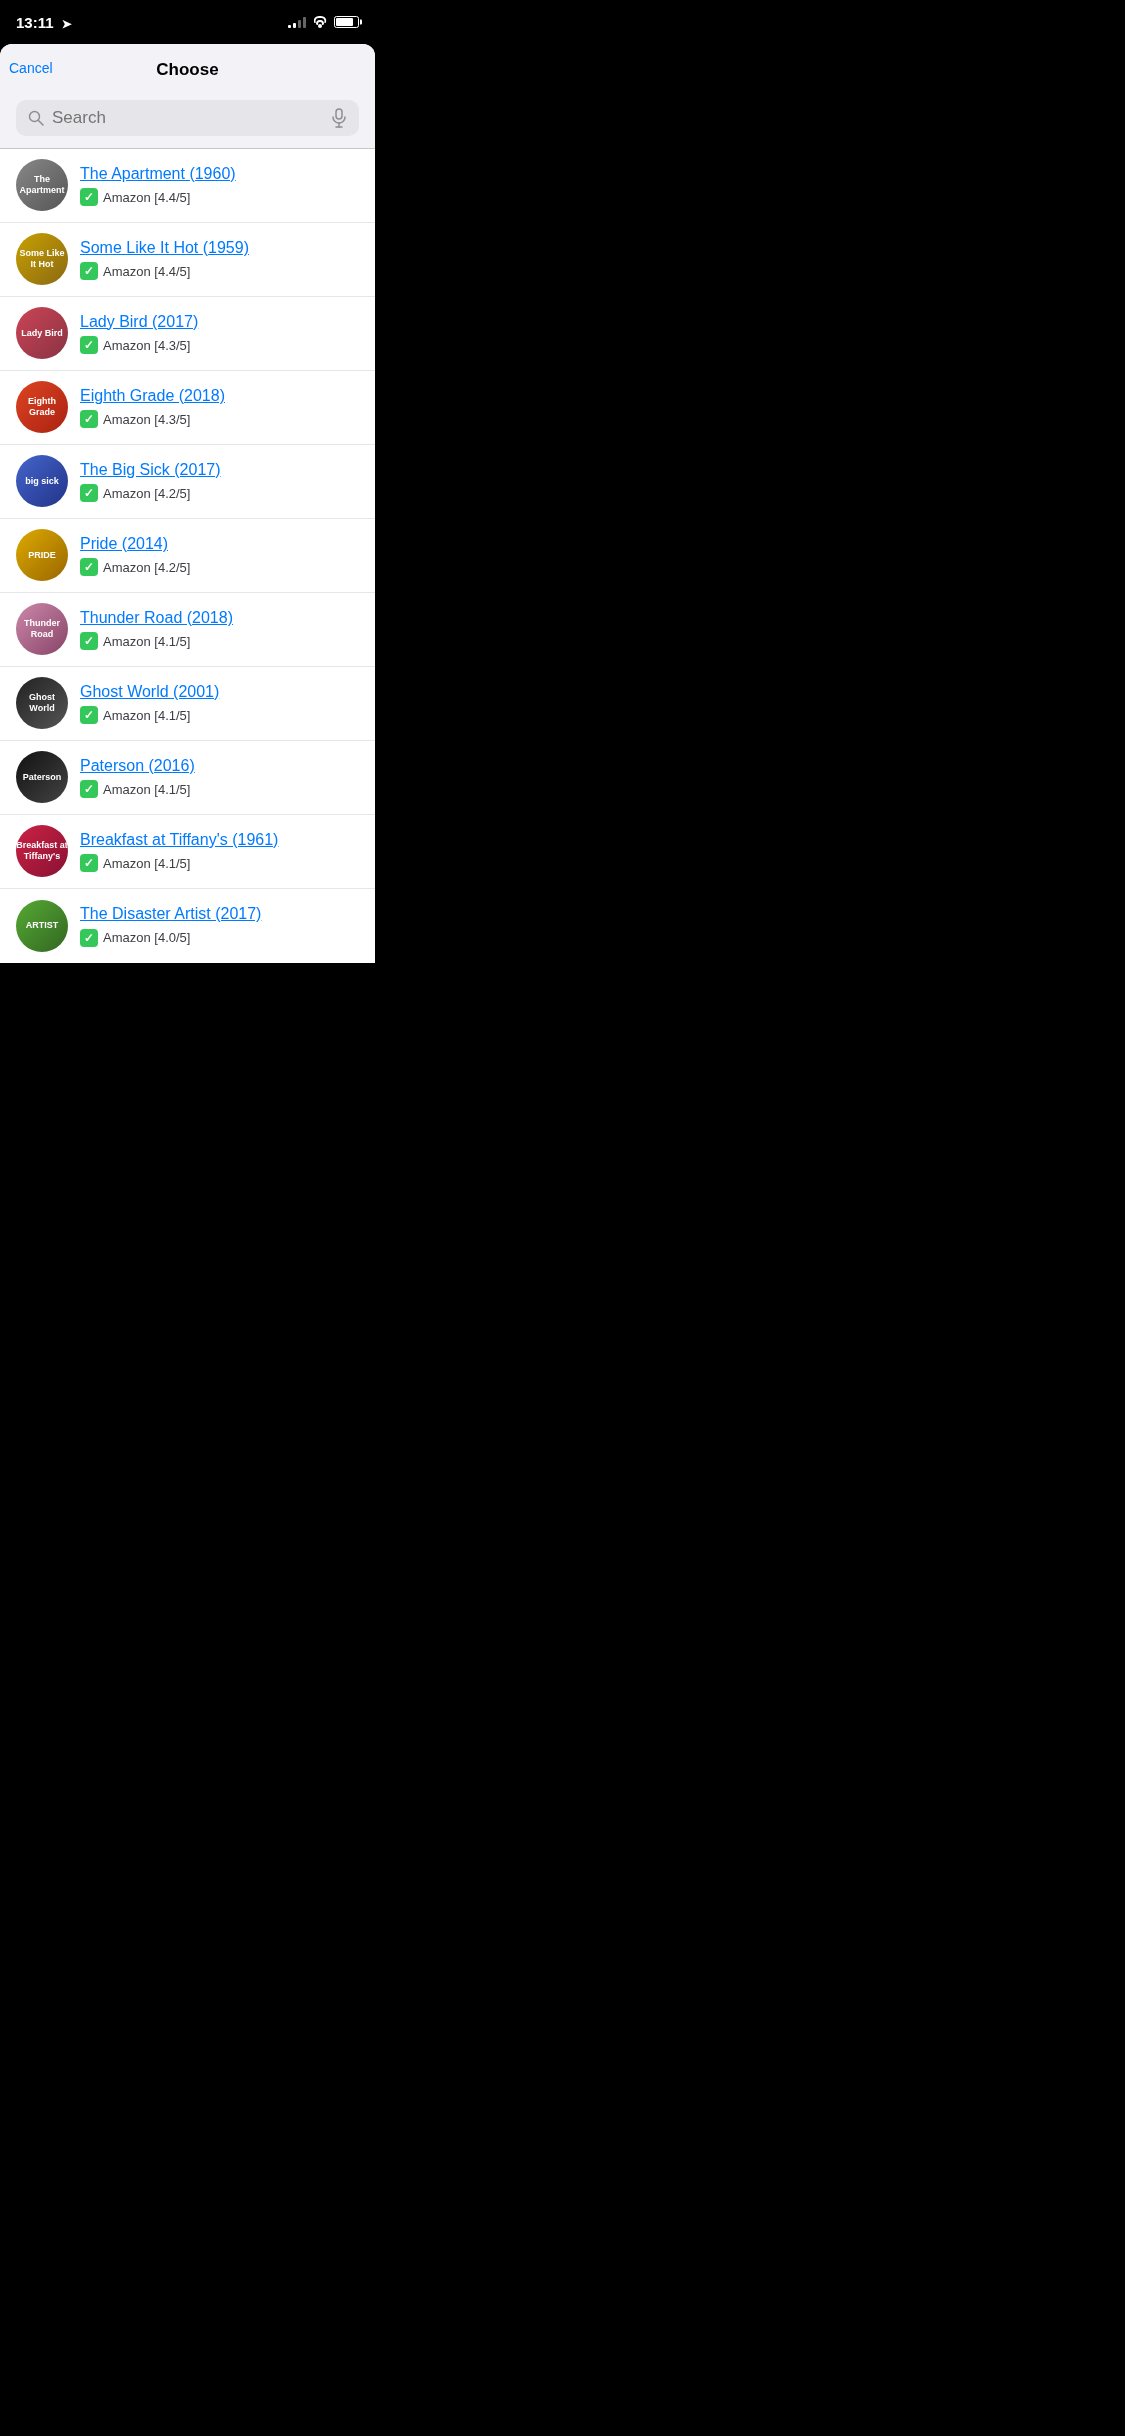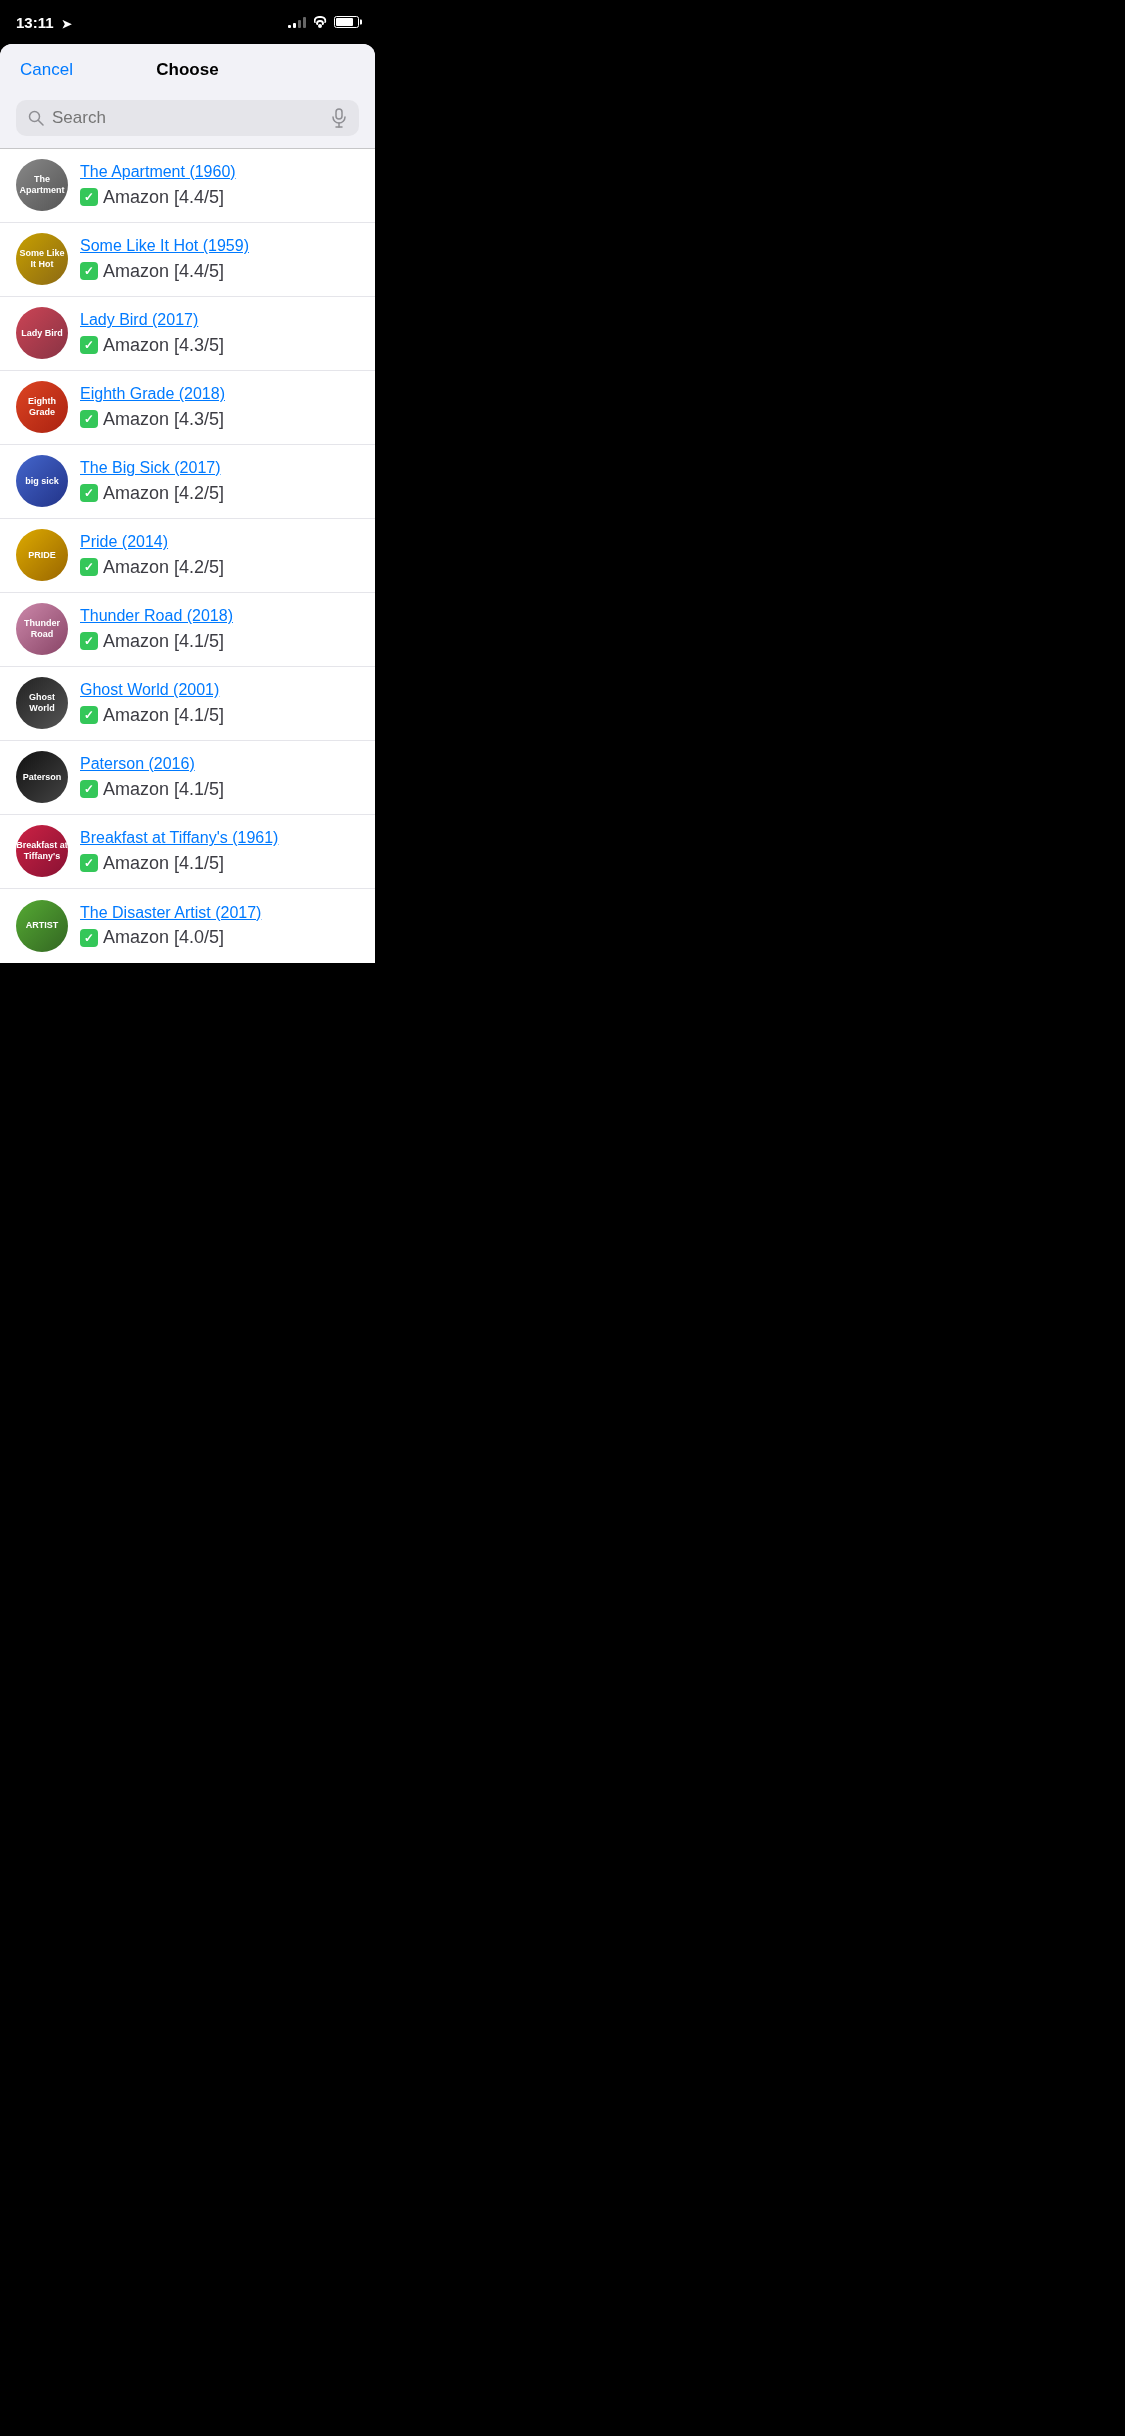--- a/index.html
+++ b/index.html
@@ -86,24 +86,24 @@
     
     .sheet-header {
       background: #f2f2f7;
       padding: 16px 20px 12px;
       border-radius: 12px 12px 0 0;
       position: relative;
       text-align: center;
     }
     .cancel-btn {
       position: absolute;
-      left: 20px;
+      left: 9px;
       top: 16px;
       color: #007AFF;
-      font-size: 17px;
+      font-size: 14px;
       background: none;
       border: none;
       cursor: pointer;
     }
     .sheet-title {
       font-size: 17px;
       font-weight: 700;
       color: #000;
     }
 
@@ -201,21 +201,21 @@
       color: #007AFF;
       font-weight: 400;
       line-height: 1.3;
       margin-bottom: 4px;
       text-decoration: underline;
     }
     .movie-meta {
       display: flex;
       align-items: center;
       gap: 5px;
-      font-size: 18px;
+      font-size: 13px;
       color: #3c3c43;
     }
     .check-badge {
       width: 18px;
       height: 18px;
       background: #34c759;
       border-radius: 4px;
       display: flex;
       align-items: center;
       justify-content: center;

